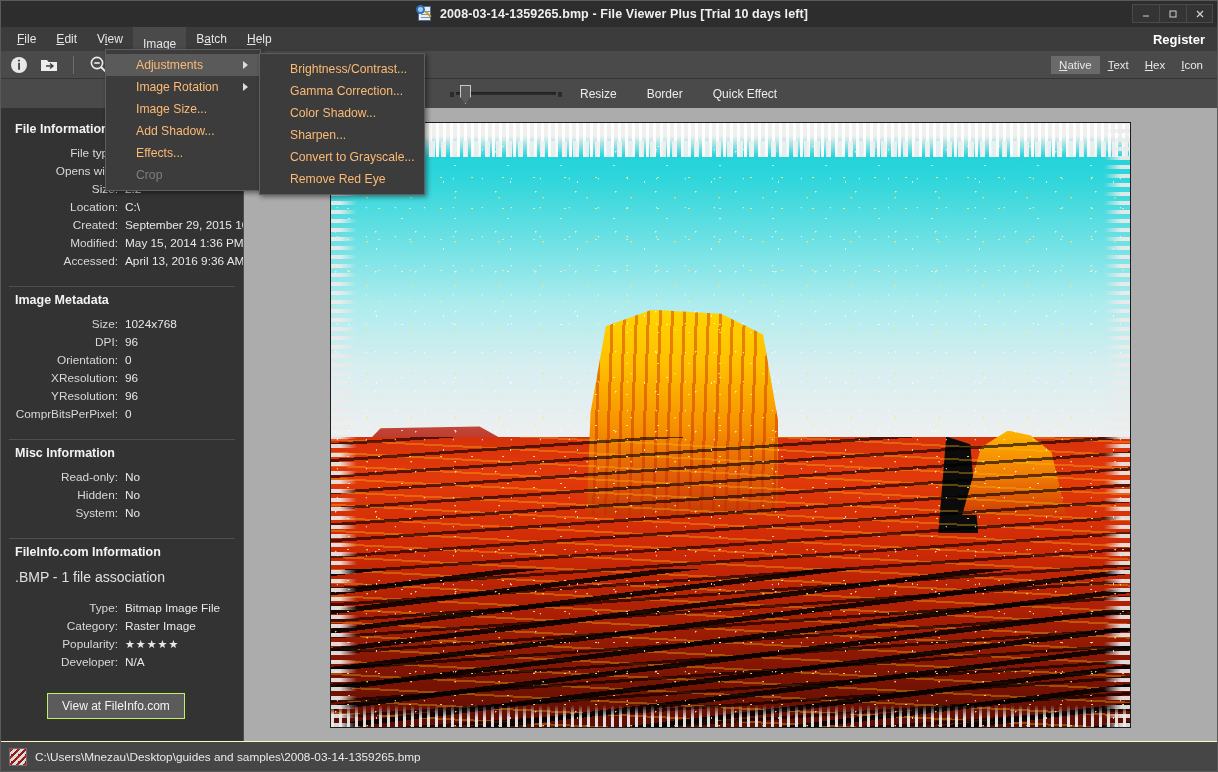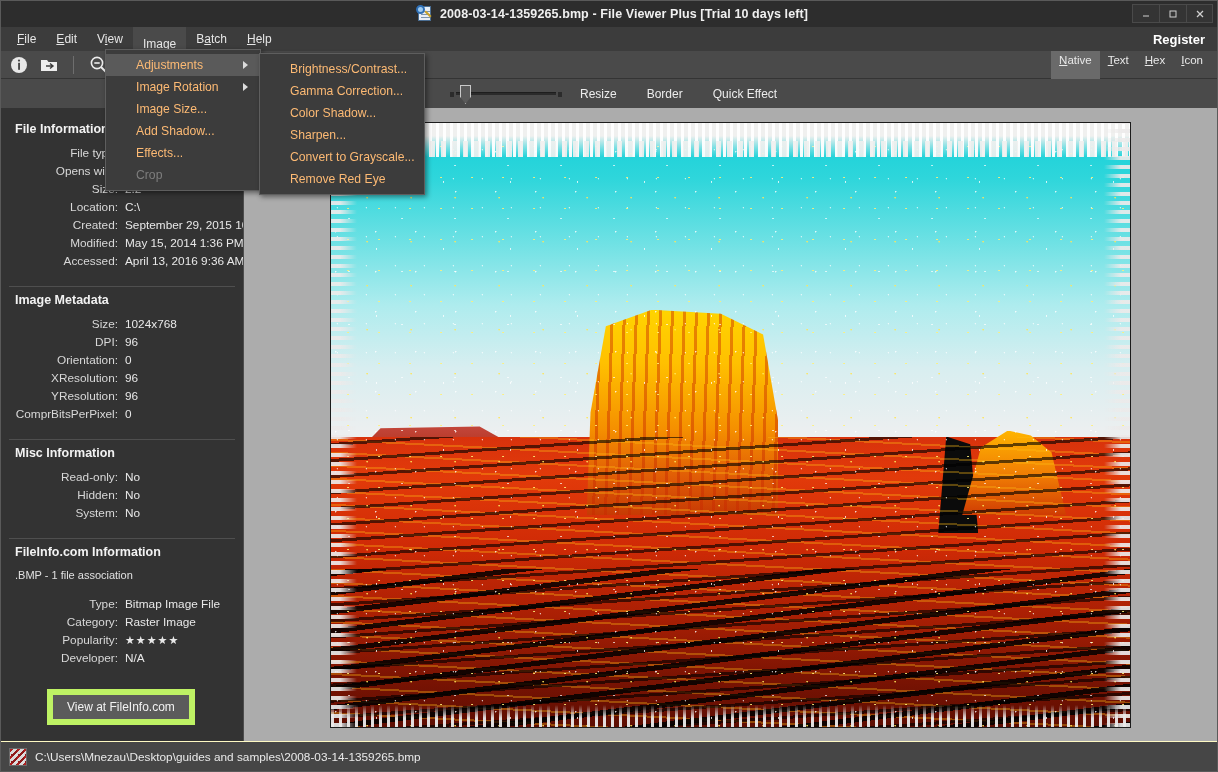--- a/index.html
+++ b/index.html
@@ -85,21 +85,21 @@
     background: #4a4a4a;
     display: flex; align-items: center;
     position: relative;
     border-bottom: 1px solid #343434;
   }
   .tb-left { display: flex; align-items: center; padding-left: 8px; gap: 10px; }
   .tb-icon { width: 20px; height: 20px; display: flex; align-items: center; justify-content: center; }
   .tb-sep { width: 1px; height: 18px; background: #6e6e6e; margin: 0 4px; }
   .viewmodes {
     position: absolute; right: 6px; top: 0; height: 28px;
-    display: flex; gap: 0px;
+    display: flex; align-items: center; gap: 0px;
   }
   .vm {
     padding: 3px 8px; color: #e8e8e8; font-size: 11.5px;
   }
   .vm.sel { background: #6a6a6a; }
   .vm u { text-decoration: underline; }
 
   
   .toolbar2 {
     height: 29px; flex: 0 0 29px;
@@ -151,26 +151,26 @@
   }
   .kv {
     display: flex; font-size: 11.8px; line-height: 18px; color: #dcdcdc;
   }
   .kv .k {
     width: 124px; flex: 0 0 124px; text-align: right; padding-right: 7px;
     color: #d8d8d8; white-space: nowrap; overflow: hidden;
   }
   .kv .v { color: #e8e8e8; white-space: nowrap; overflow: hidden; }
   .divider { height: 1px; background: #4f4f4f; margin: 6px 8px 0 8px; }
-  .subtext { color: #e0e0e0; font-size: 11px; padding: 2px 0 0 14px; }
+  .subtext { color: #e0e0e0; font-size: 14px; padding: 2px 0 0 14px; }
   .stars { color: #dfe8f5; font-size: 11px; letter-spacing: 1px; }
   .fileinfo-btn {
     margin: 22px 0 0 46px;
     display: inline-block; padding: 5px 14px;
-    background: #5b5b5b; border: 6px solid #bef264;
+    background: #5b5b5b; border: 1px solid #bef264;
     color: #f2f2f2; font-size: 12px;
   }
 
   
   .canvas {
     flex: 1 1 auto; position: relative;
     background: #acacac;
     display: flex; align-items: center; justify-content: center;
     overflow: hidden;
   }

